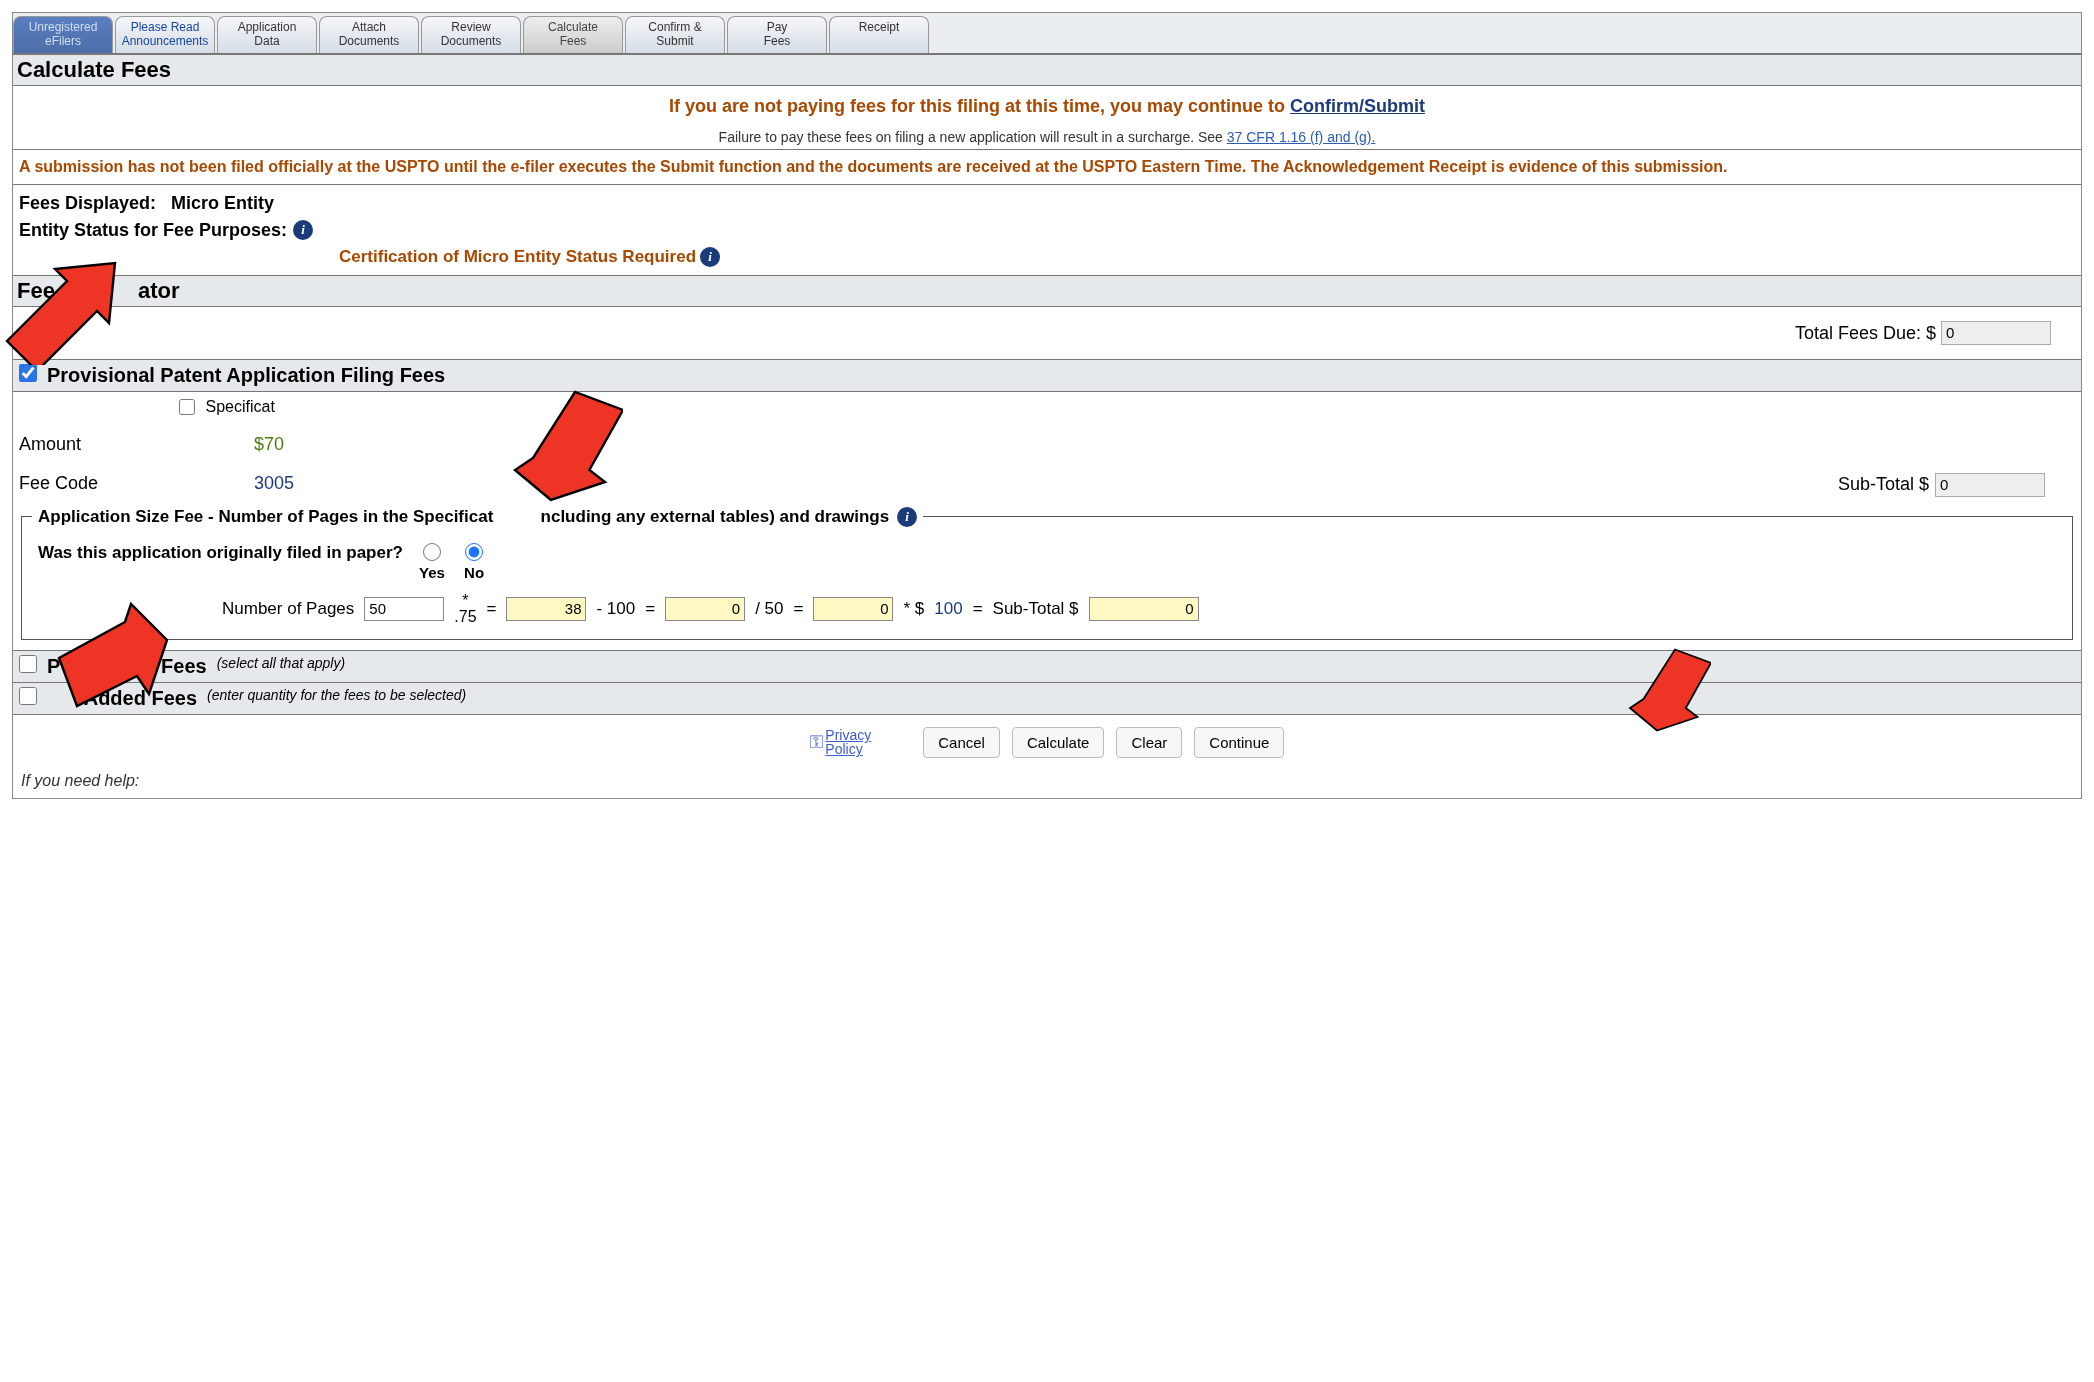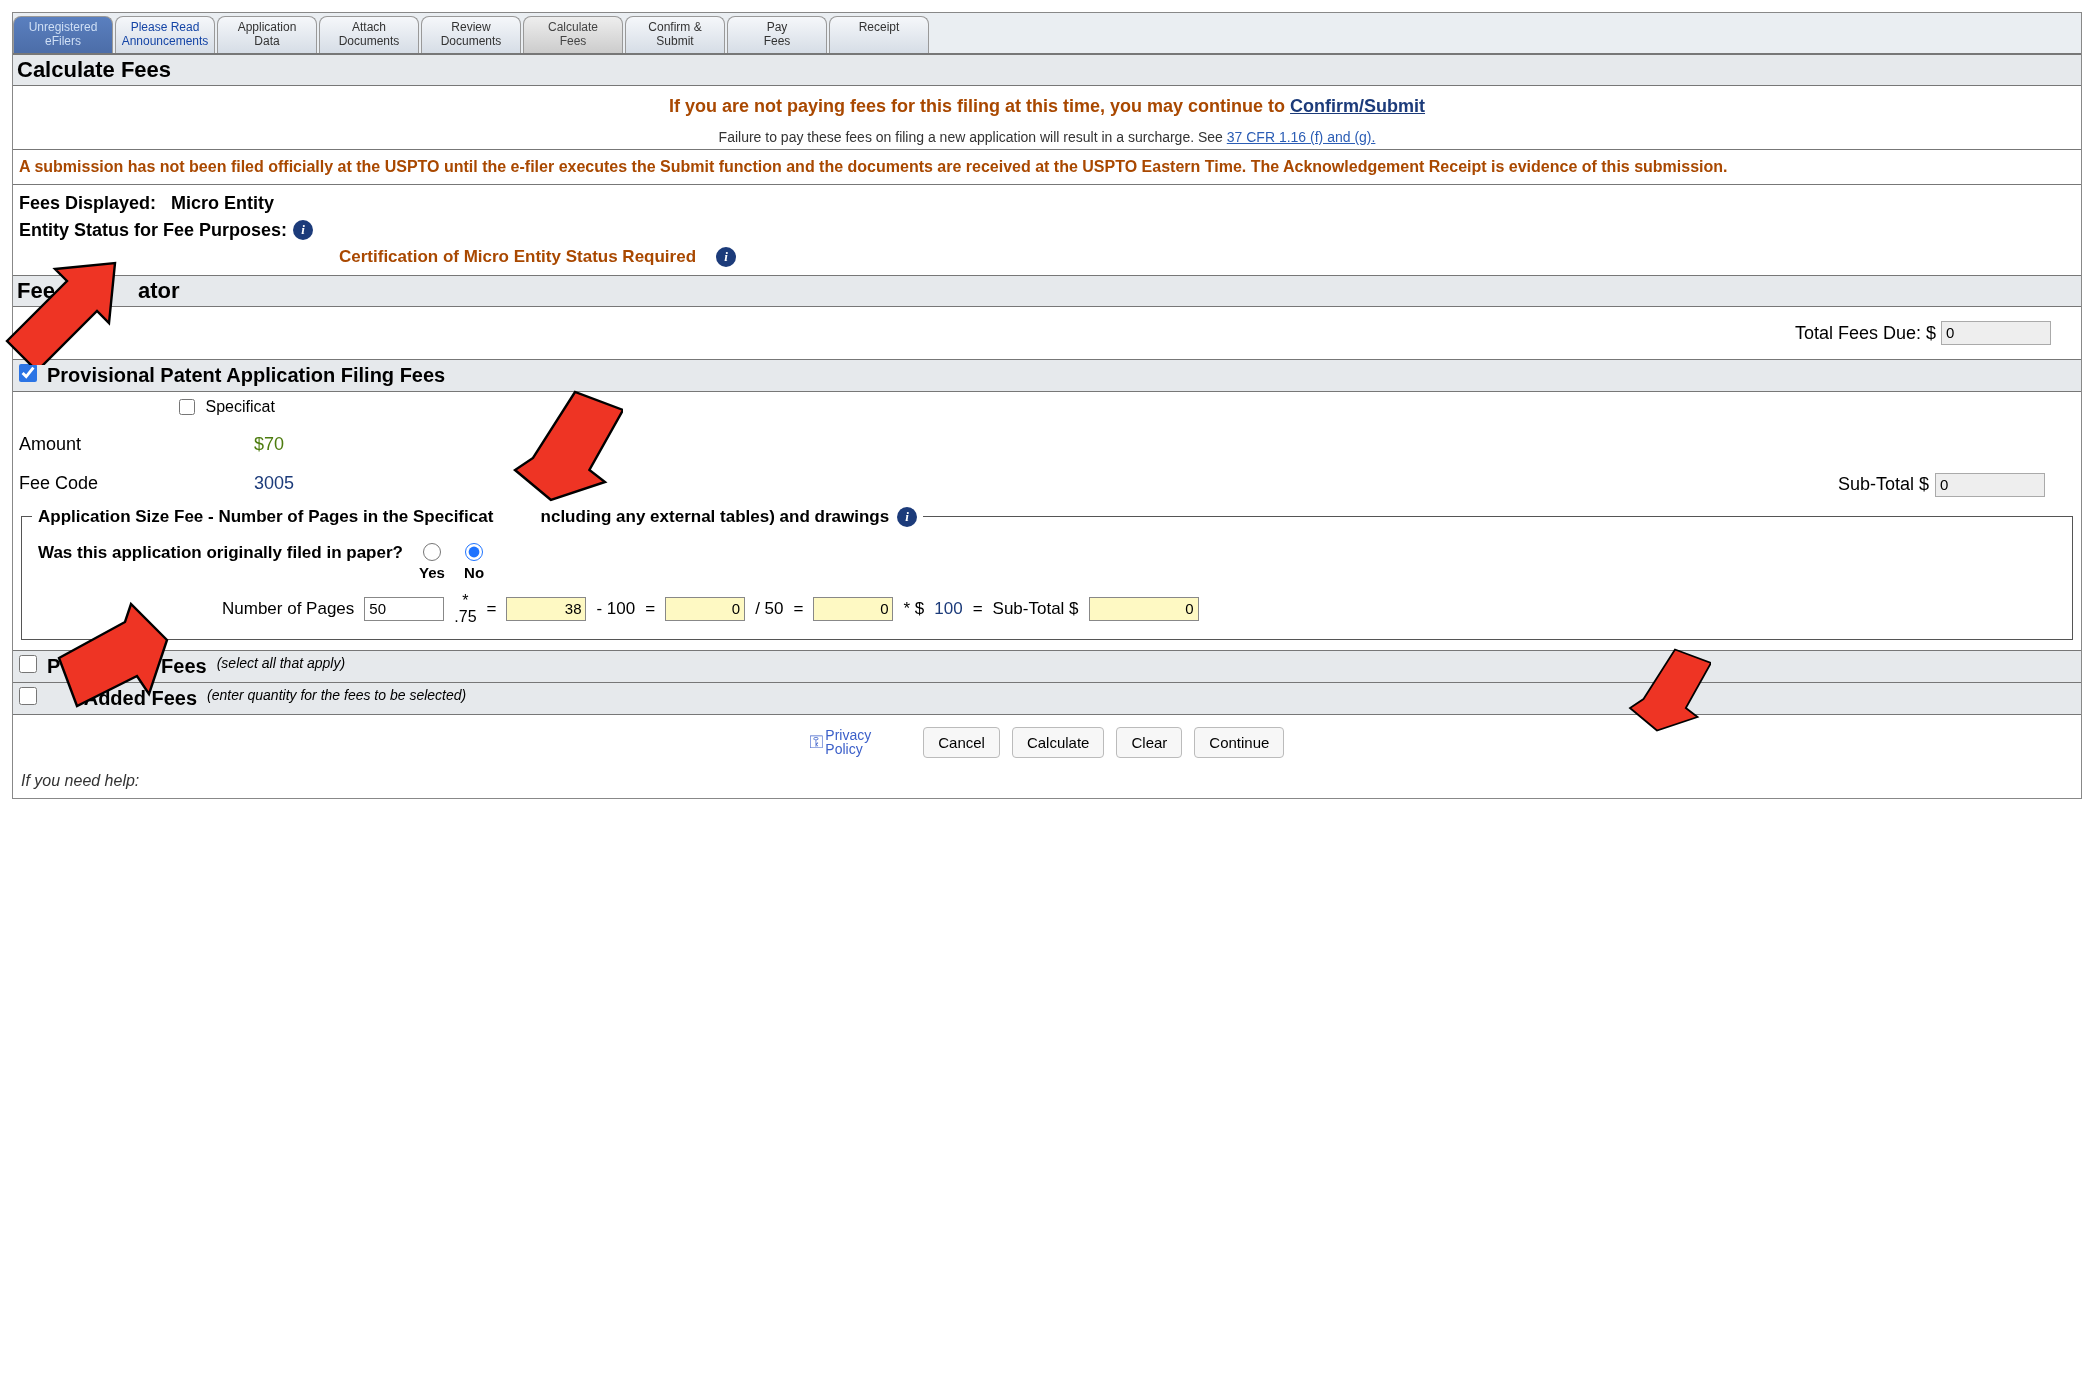--- a/index.html
+++ b/index.html
@@ -24,21 +24,21 @@
 .notice .sub a { color: #2b5db5; text-decoration: underline; }
 
 .warning { color: #a94800; font-weight: bold; font-size: 16px; padding: 8px 6px; border-top: 1px solid #777; border-bottom: 1px solid #777; }
 
 .fees-display { padding: 8px 6px; border-bottom: 1px solid #777; }
 .fees-display .hdr { font-weight: bold; font-size: 18px; margin-bottom: 6px; }
 .fees-display .lbl-row { font-weight: bold; font-size: 18px; display: flex; align-items: center; gap: 6px; margin-bottom: 6px; }
 .info-icon { display: inline-flex; align-items: center; justify-content: center; width: 20px; height: 20px; border-radius: 50%; background: #1c3b7a; color: #fff; font-style: italic; font-family: Georgia, serif; font-size: 13px; cursor: pointer; }
 .entity-links { margin: 6px 0 8px 0; }
 .entity-links a { color: #2b5db5; text-decoration: underline; font-size: 16px; margin-right: 18px; }
-.cert-req { color: #a94800; font-weight: bold; font-size: 17px; display: flex; align-items: center; gap: 20px; margin-left: 320px; }
+.cert-req { color: #a94800; font-weight: bold; font-size: 17px; display: flex; align-items: center; gap: 4px; margin-left: 320px; }
 
 .fee-calc-top { background: #e6e9ec; border-bottom: 1px solid #777; padding: 2px 4px; font-size: 22px; font-weight: bold; }
 .total-row { text-align: right; padding: 14px 30px; font-size: 18px; border-bottom: 1px solid #777; }
 .total-row input { width: 110px; height: 24px; border: 1px solid #aaa; background: #eee; padding: 2px 4px; font-size: 15px; }
 
 .coll-header { background: #e6e9ec; border-bottom: 1px solid #777; padding: 4px 6px; font-size: 20px; font-weight: bold; display: flex; align-items: flex-start; gap: 10px; }
 .coll-header input[type=checkbox] { width: 18px; height: 18px; accent-color: #2b74e5; }
 .coll-header .sel { font-style: italic; font-weight: normal; font-size: 14px; }
 
 .fee-body { padding: 4px 6px 10px 6px; border-bottom: 1px solid #777; }
@@ -258,21 +258,21 @@
   <div class="coll-header" style="border-top:none;">
     <input type="checkbox" style="">
     <span style="visibility:hidden;">XX</span>
     <span>Added Fees</span>
     <span class="sel">(enter quantity for the fees to be selected)</span>
   </div>
 
   <div class="bottom-bar rel">
     <span class="privacy">
       <span class="keyicon">⚿</span>
-      <span style="white-space:pre;">Privacy
+      <span style="white-space:pre;text-decoration:underline;">Privacy
 Policy</span>
     </span>
     <button class="action">Cancel</button>
     <button class="action">Calculate</button>
     <button class="action">Clear</button>
     <button class="action">Continue</button>
 
     <div class="arrow" style="right:370px; top:-70px; width:90px; height:90px;">
       <svg viewBox="0 0 100 100">
           <polygon class="ared" points="40,95 10,70 25,60 60,5 100,20 72,70 85,80"></polygon>

